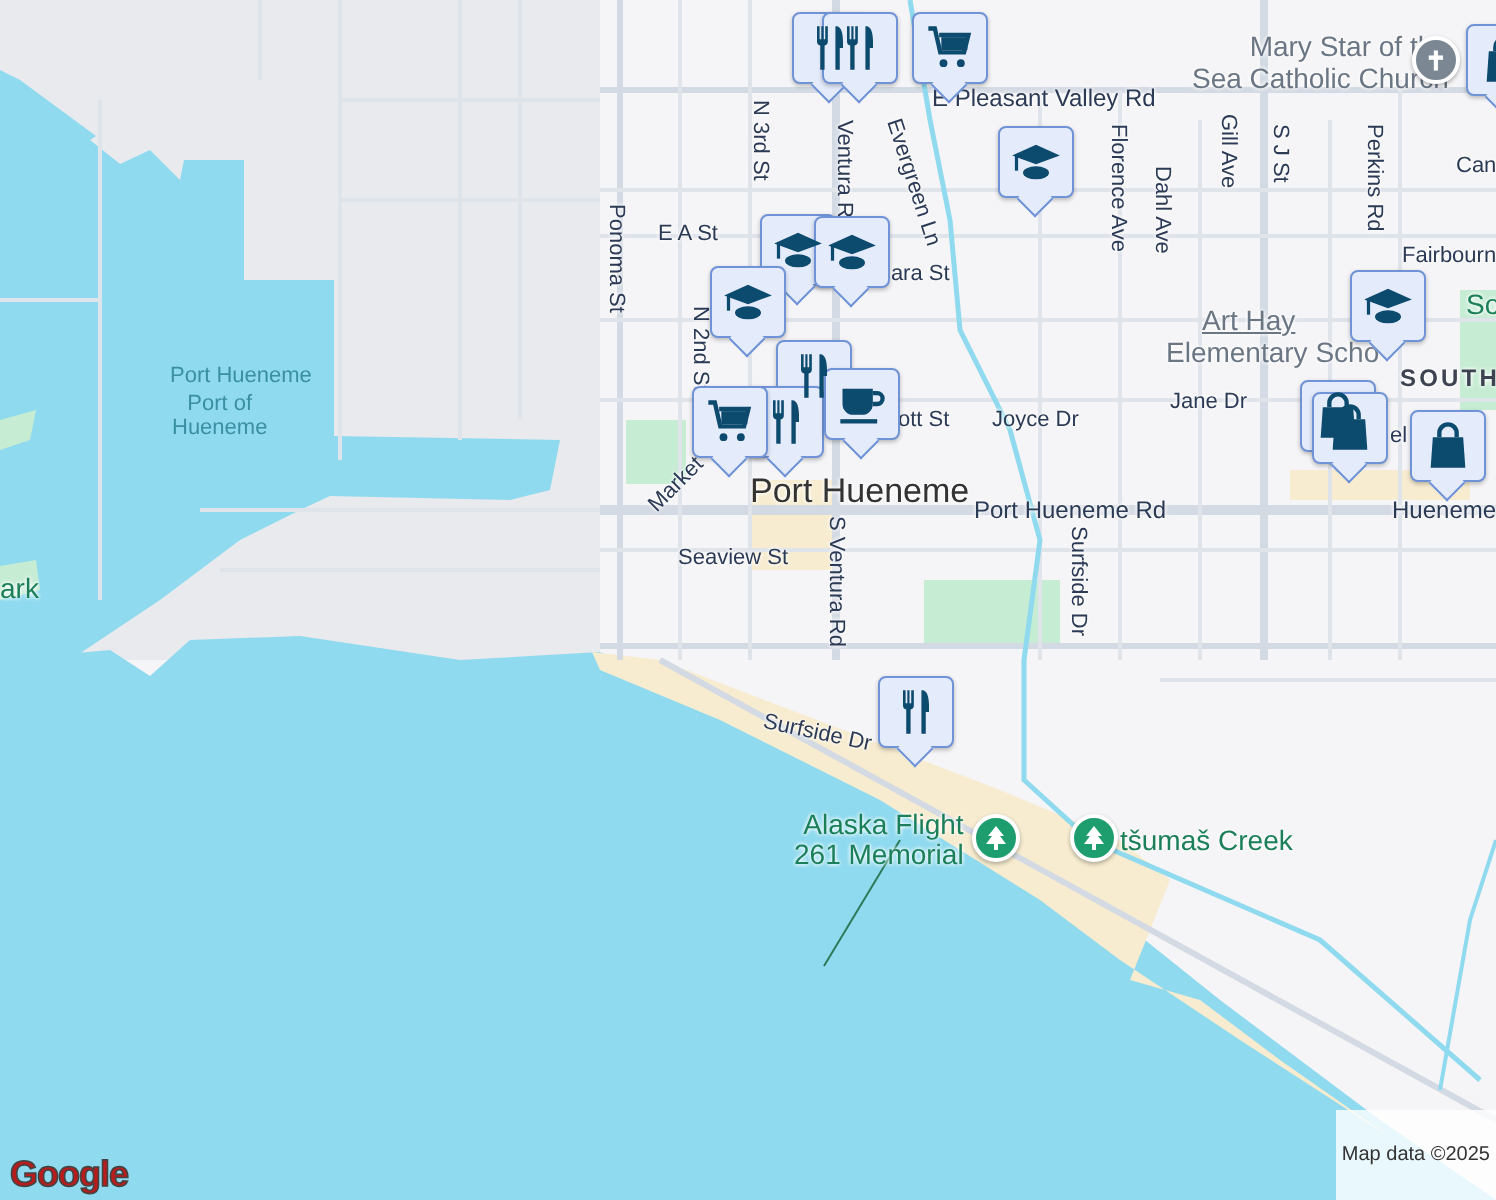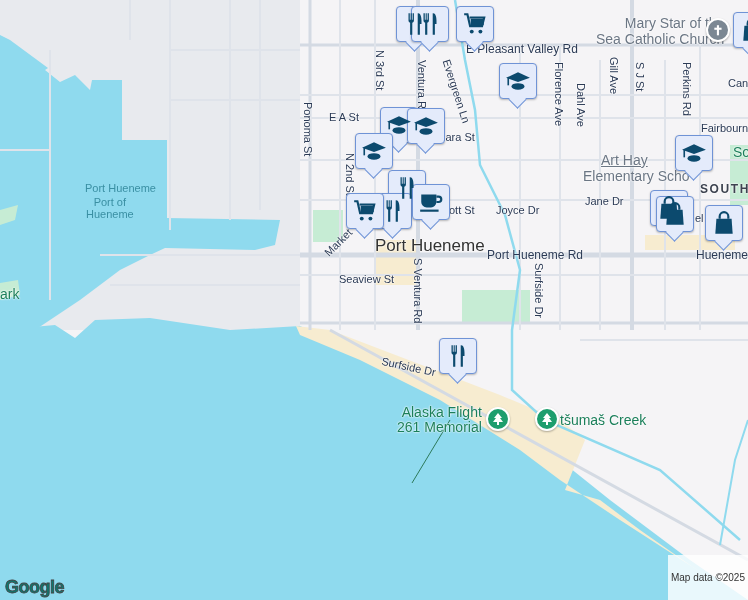--- a/index.html
+++ b/index.html
@@ -11,21 +11,21 @@
   .lbl.area{font-size:11.5px;letter-spacing:1.6px;color:#3d4350;text-align:center;line-height:13px;font-weight:bold;}
   .lbl.water{color:#3a8fa3;font-size:11px;text-shadow:none;text-align:center;}
   .lbl.park{color:#1b7f5a;font-size:14px;line-height:15px;text-align:center;}
   .lbl.poi{color:#6b7684;font-size:14px;line-height:16px;text-align:right;}
   .pin{position:absolute;width:36px;height:34px;background:#e4ebfb;border:1px solid #6f93d6;border-radius:4px;box-shadow:0 1px 2px rgba(0,0,0,.25);display:flex;align-items:center;justify-content:center;}
   .pin::after{content:"";position:absolute;left:11px;bottom:-8px;width:12px;height:12px;background:#e4ebfb;border-right:1px solid #6f93d6;border-bottom:1px solid #6f93d6;transform:rotate(45deg);}
   .pin svg{width:26px;height:26px;position:relative;z-index:2;}
   .gpin{position:absolute;width:20px;height:20px;border-radius:50%;background:#1e9e6e;border:2px solid #fff;box-shadow:0 1px 2px rgba(0,0,0,.3);display:flex;align-items:center;justify-content:center;}
   .gpin svg{width:12px;height:12px;}
   .cpin{position:absolute;width:20px;height:20px;border-radius:50%;background:#7b8793;border:2px solid #fff;box-shadow:0 1px 2px rgba(0,0,0,.3);color:#fff;font-size:13px;font-weight:bold;display:flex;align-items:center;justify-content:center;}
-  #google-logo{position:absolute;left:5px;top:577px;font-size:18px;font-weight:bold;color:#0f766e;-webkit-text-stroke:0.8px #444;letter-spacing:-0.5px;}
+  #google-logo{position:absolute;left:5px;top:577px;font-size:18px;font-weight:bold;color:#b91c1c;-webkit-text-stroke:0.8px #444;letter-spacing:-0.5px;}
   #attribution{position:absolute;right:0;bottom:0;background:rgba(255,255,255,.8);font-size:10px;color:#333;padding:17px 3px;}
 </style>
 </head>
 <body>
 
 <div id="map">
   <svg width="748" height="600" viewBox="0 0 748 600" style="position:absolute;left:0;top:0">
 
     <rect x="0" y="0" width="748" height="600" fill="#f5f4f6"></rect>
     <polygon points="0,0 300,0 300,330 0,330" fill="#e8eaee"></polygon>

